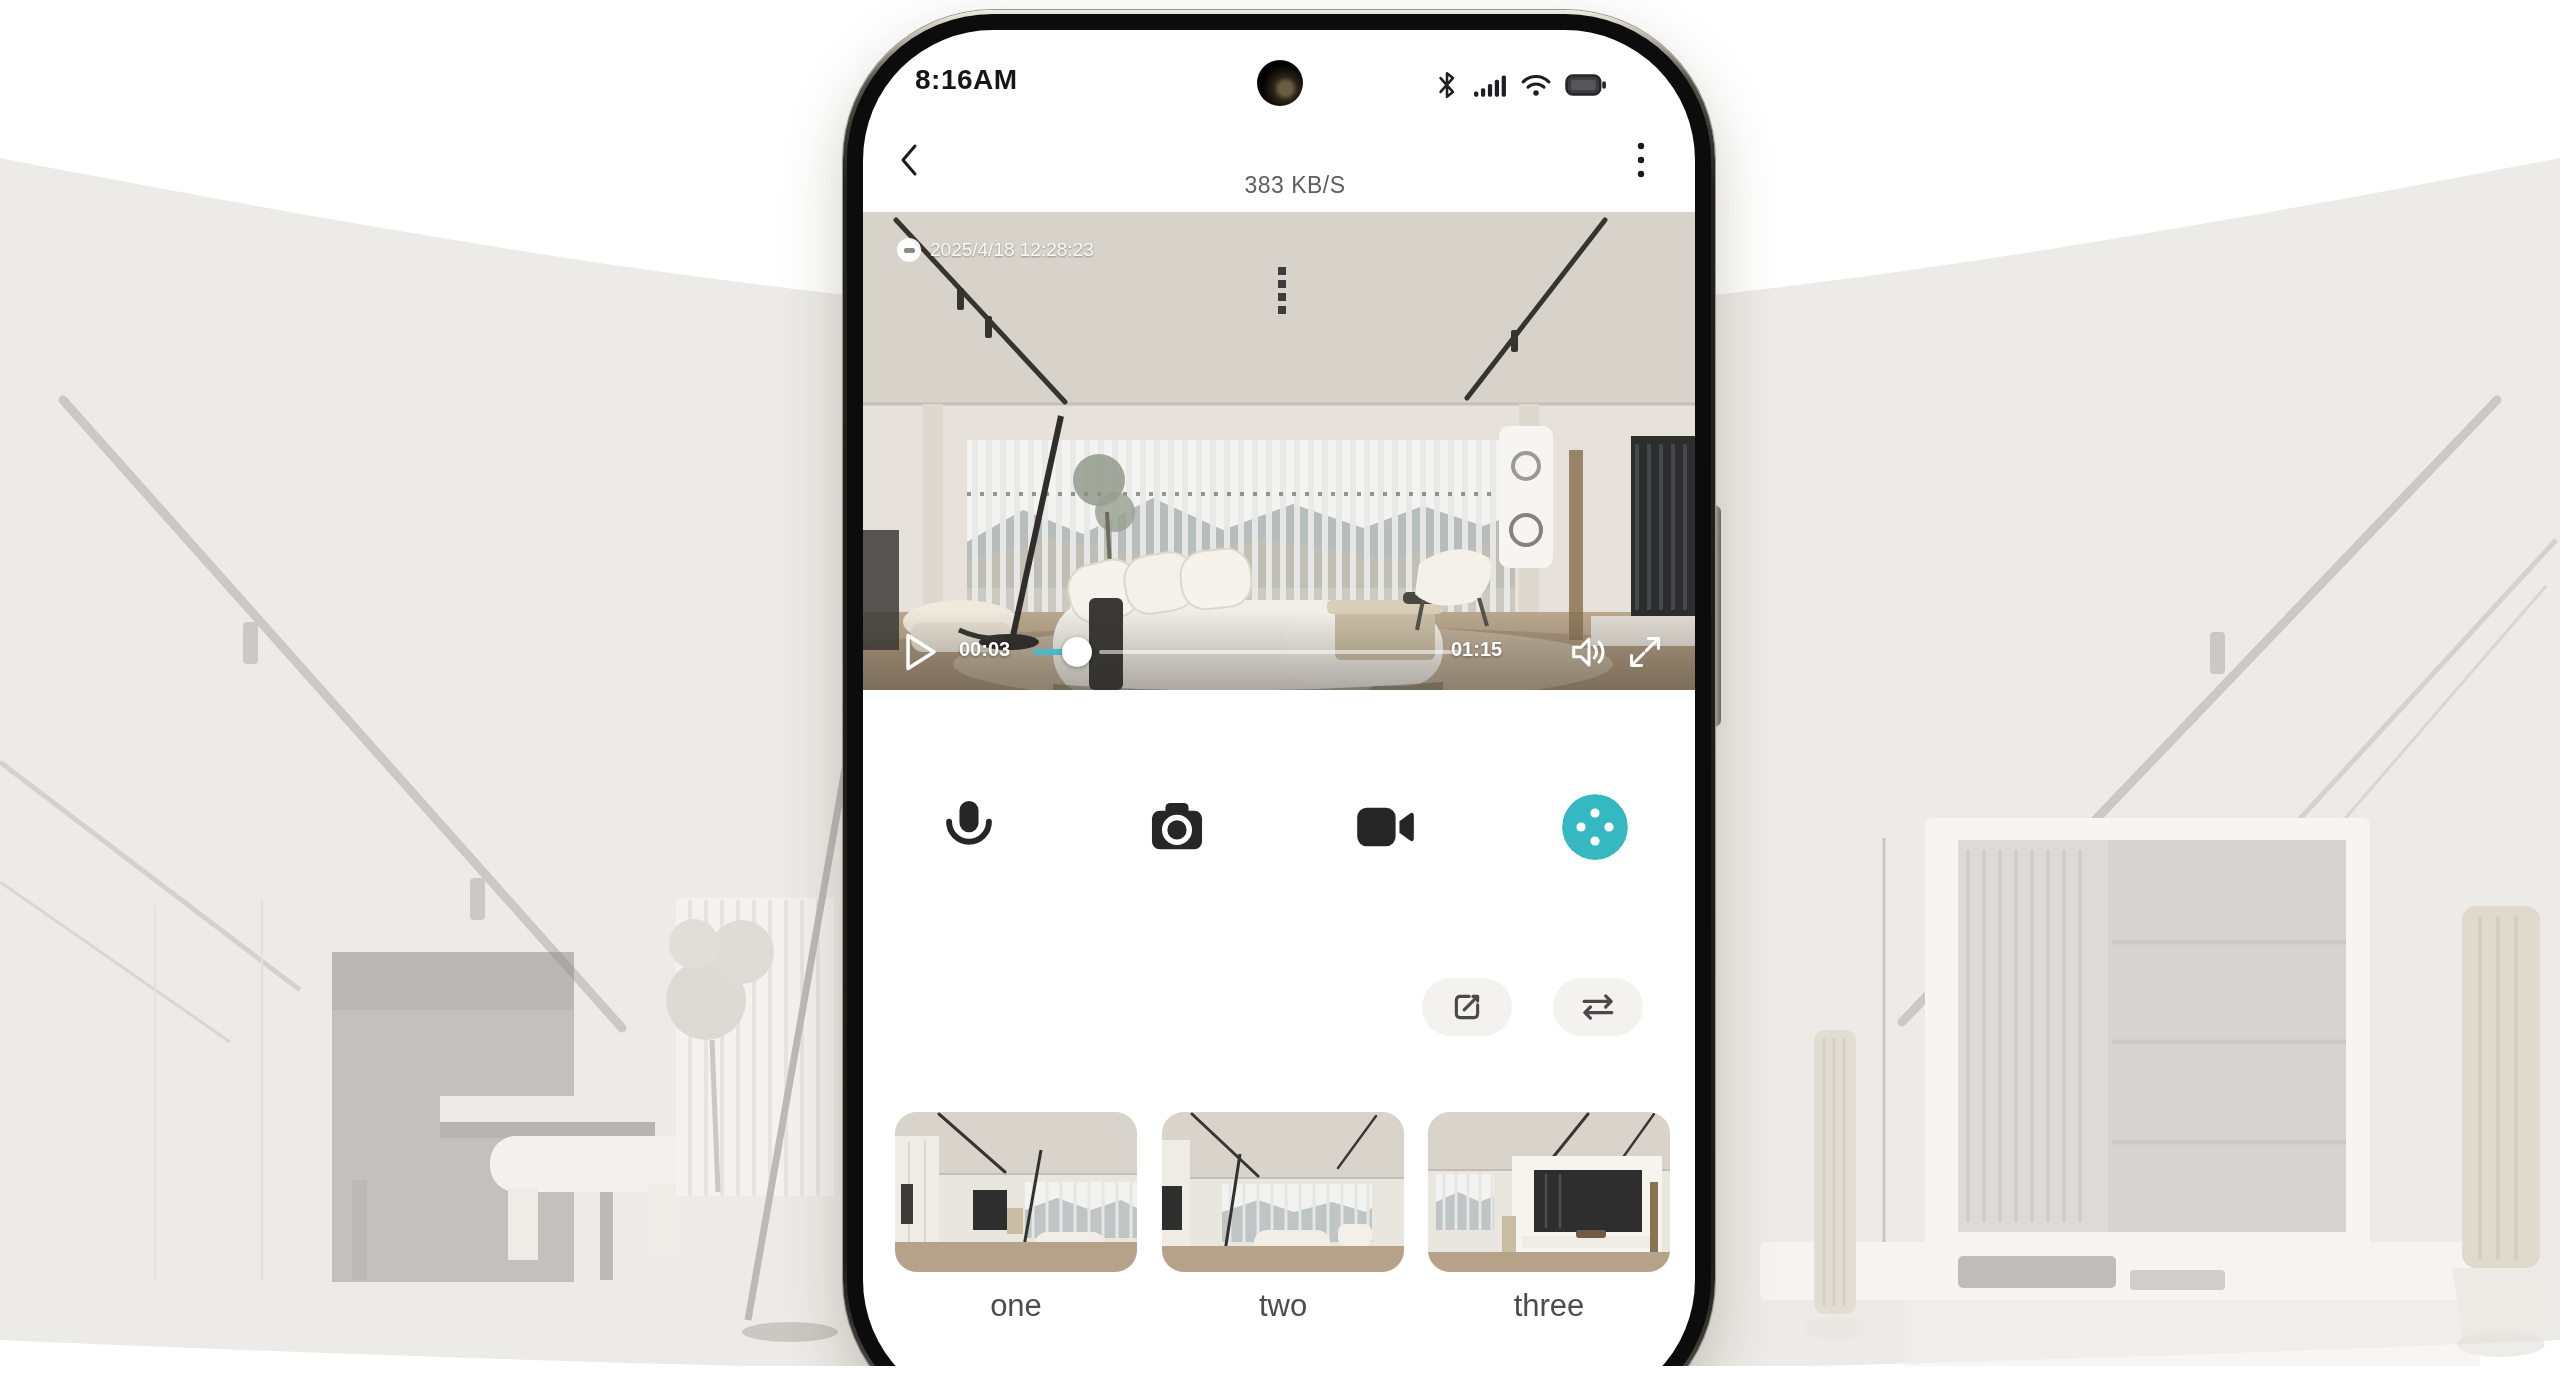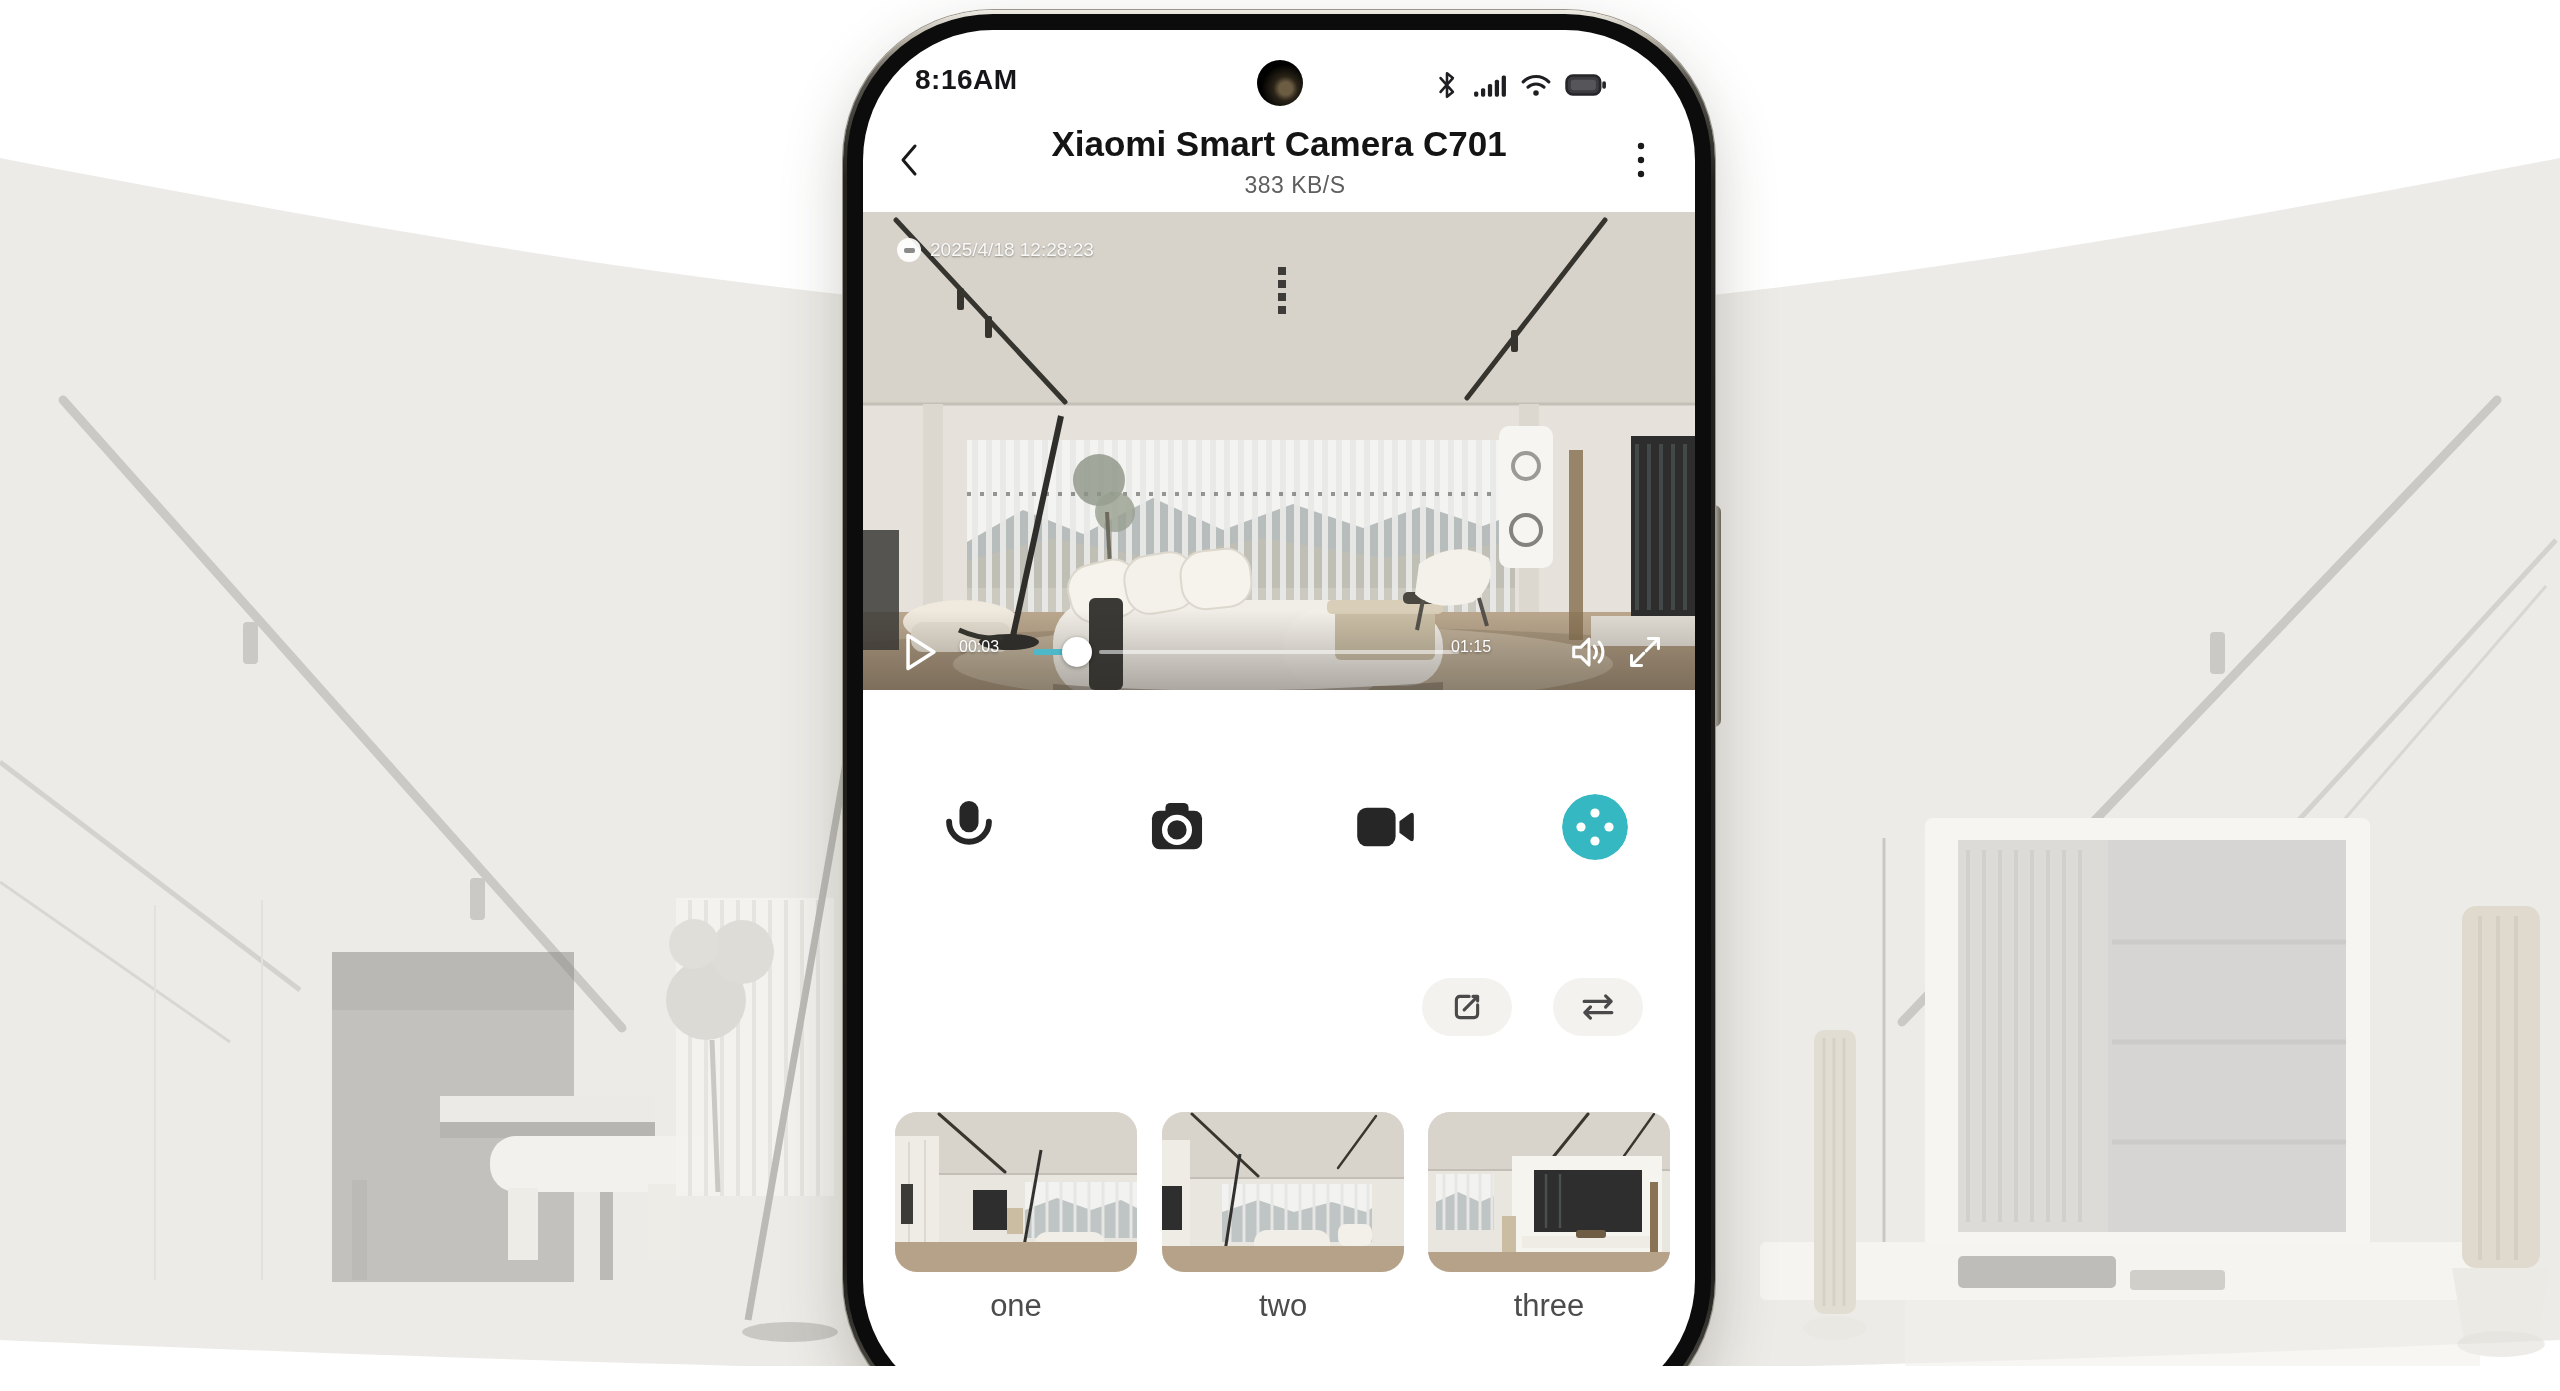--- a/index.html
+++ b/index.html
@@ -31,21 +31,21 @@
   .hdr-sub{left:0;top:142px;width:832px;text-align:center;font-size:23px;color:#5e5e5e;letter-spacing:.5px;margin-left:16px;}
   .back-btn{left:26px;top:108px;width:44px;height:44px;}
   .kebab-btn{left:756px;top:104px;width:44px;height:52px;}
 
   
   .video{left:0;top:182px;width:832px;height:478px;overflow:hidden;background:#be185d;}
   .vid-stamp{left:34px;top:26px;display:flex;align-items:center;gap:9px;
     color:rgba(255,255,255,.92);font-size:19px;text-shadow:0 1px 2px rgba(0,0,0,.35);}
   .stamp-badge{width:24px;height:24px;border-radius:50%;background:rgba(255,255,255,.92);display:flex;align-items:center;justify-content:center;}
   .stamp-badge:after{content:"";width:11px;height:5px;border-radius:2px;background:#8a8a88;}
-  .vctrl{color:#fff;font-size:16px;font-weight:400;text-shadow:0 1px 3px rgba(0,0,0,.4);}
+  .vctrl{color:#fff;font-size:20px;font-weight:700;text-shadow:0 1px 3px rgba(0,0,0,.4);}
 
   
   .tool{width:72px;height:72px;top:761px;display:flex;align-items:center;justify-content:center;}
   .dpad{width:66px;height:66px;border-radius:50%;}
 
   
   .pill{top:948px;width:90px;height:58px;border-radius:29px;background:#f3f2ee;
     display:flex;align-items:center;justify-content:center;}
 
   
@@ -183,21 +183,20 @@
             <rect x="5.5" y="9" width="24" height="10" rx="3" fill="#55555a"></rect>
             <rect x="35.5" y="10.5" width="3.5" height="7" rx="1.7" fill="#26262a"></rect>
           </svg>
         </div>
 
         <div class="abs back-btn">
           <svg width="44" height="44" viewBox="0 0 44 44">
             <polyline points="26,8 14,22 26,36" fill="none" stroke="#1a1a1a" stroke-width="3" stroke-linecap="round" stroke-linejoin="round"></polyline>
           </svg>
         </div>
-        <div class="abs hdr-title">Xiaomi Smart Camera C701</div>
         <div class="abs hdr-sub">383 KB/S</div>
         <div class="abs kebab-btn">
           <svg width="44" height="52" viewBox="0 0 44 52">
             <circle cx="22" cy="12" r="3.2" fill="#1a1a1a"></circle>
             <circle cx="22" cy="26" r="3.2" fill="#1a1a1a"></circle>
             <circle cx="22" cy="40" r="3.2" fill="#1a1a1a"></circle>
           </svg>
         </div>
 
         <div class="abs video">

